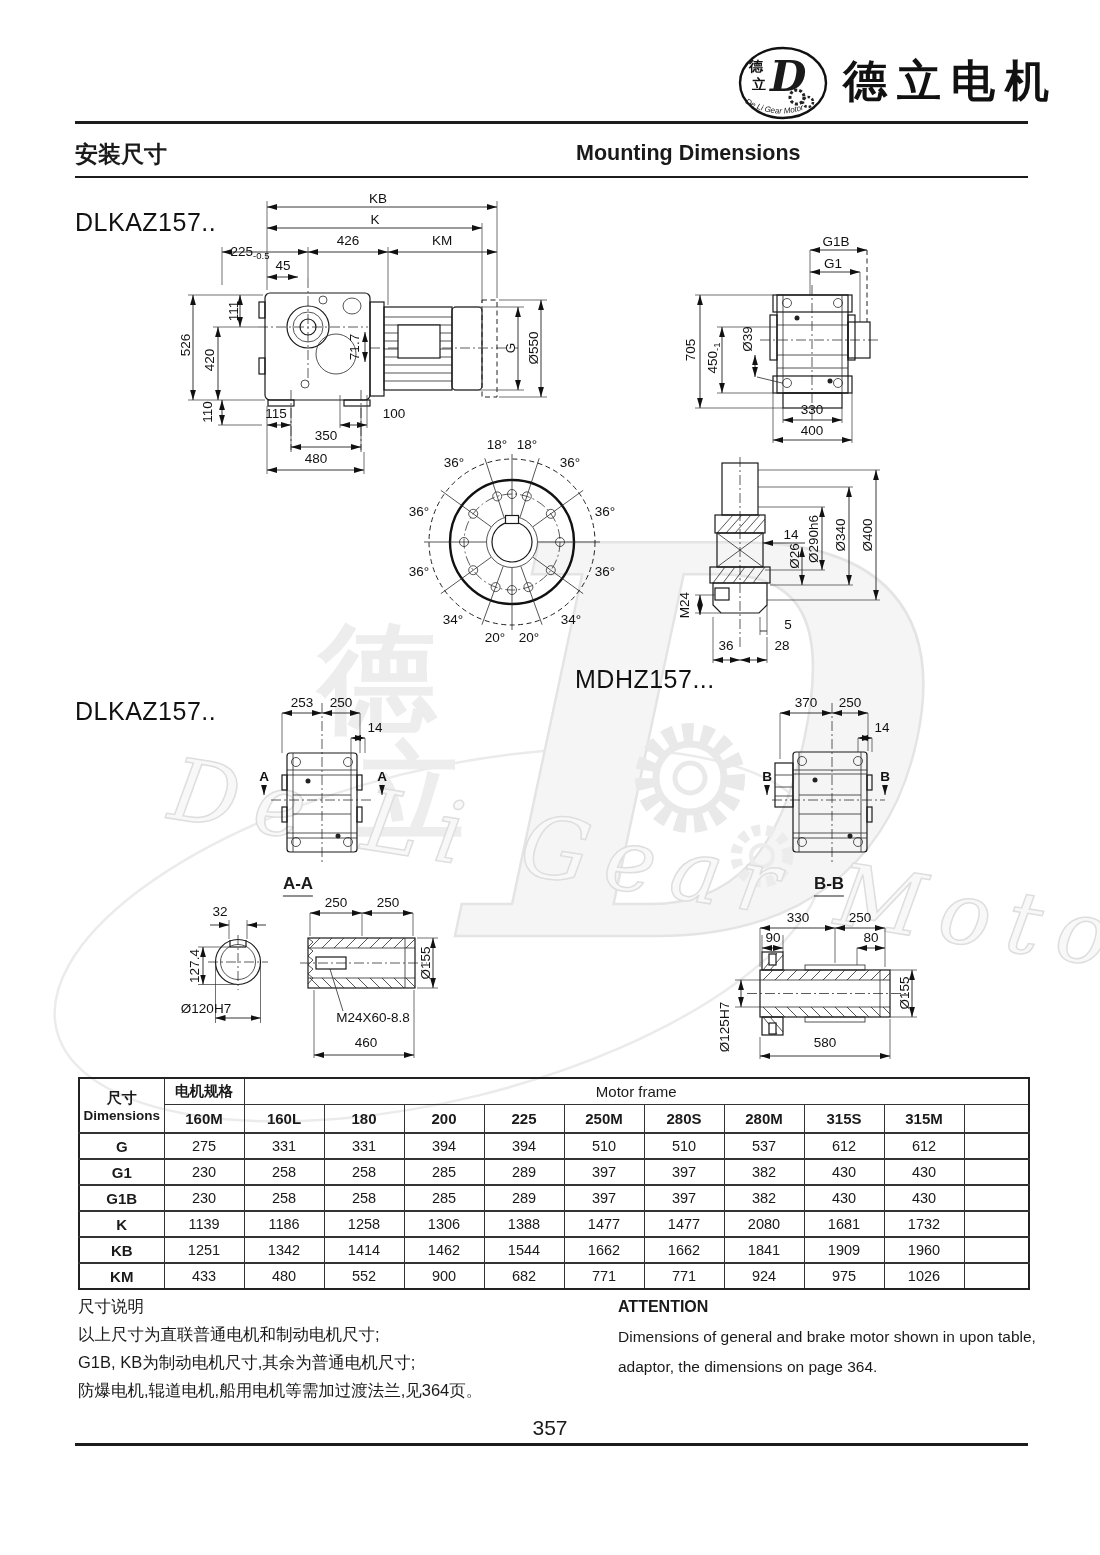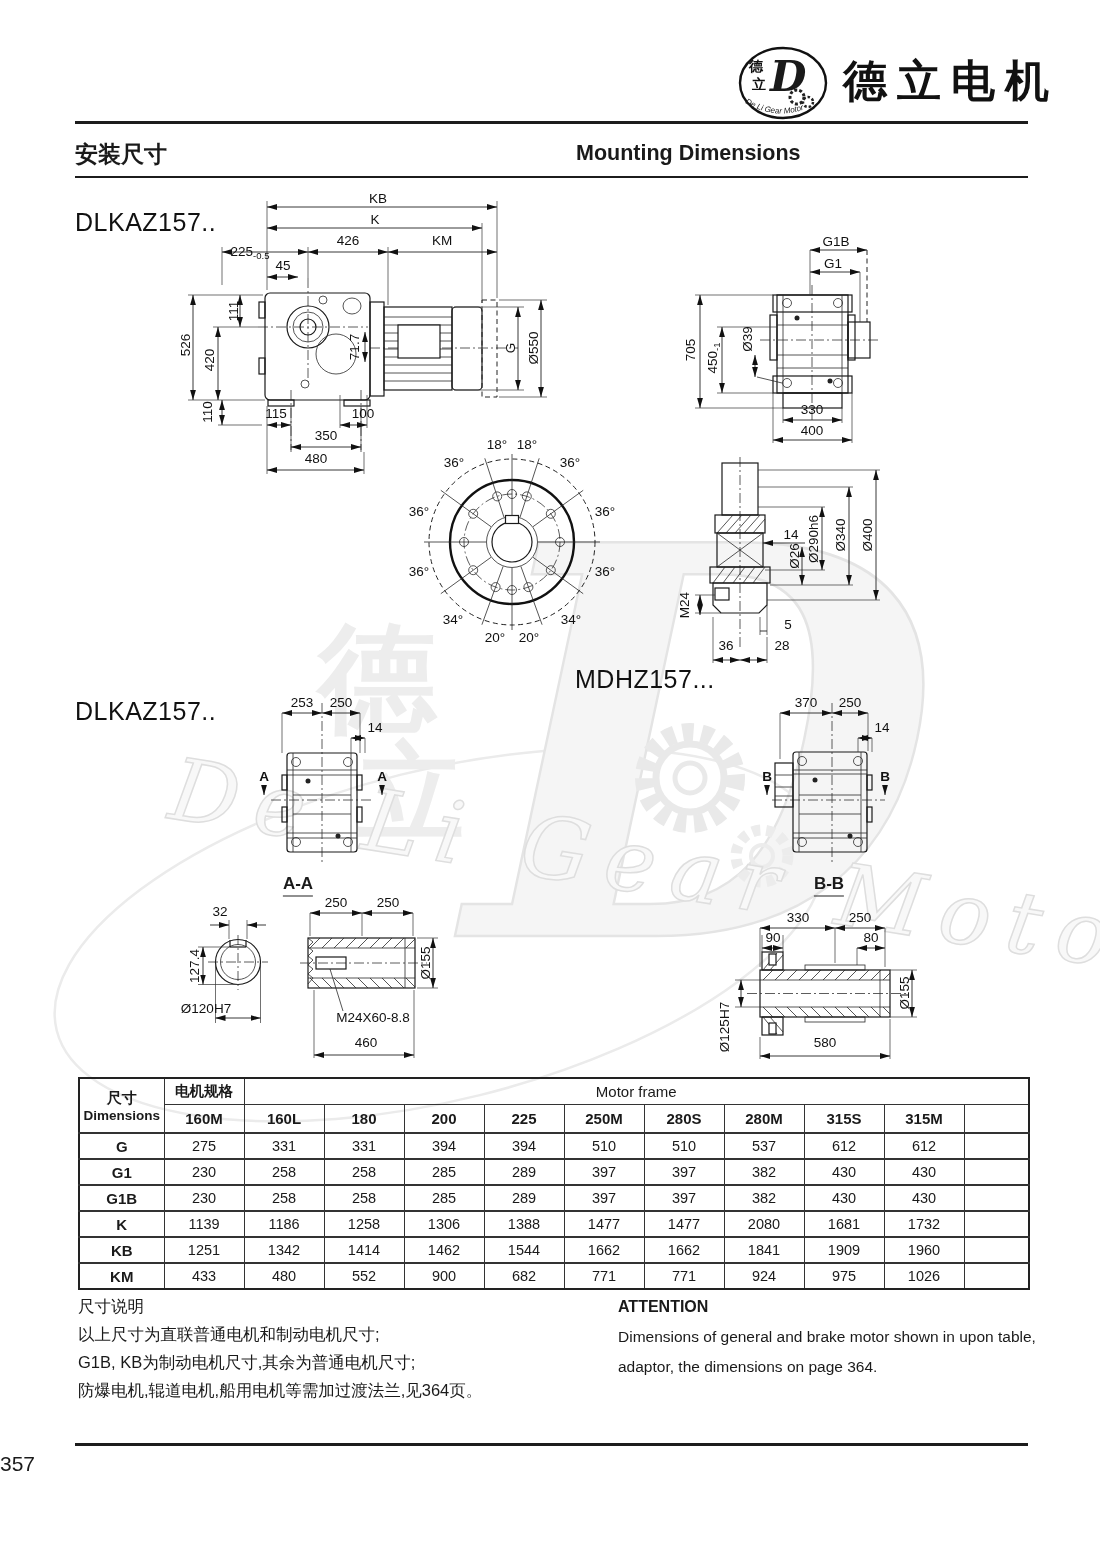--- a/index.html
+++ b/index.html
@@ -48,21 +48,21 @@
   .corner-en{display:block;font-size:13.5px;}
   .spec-cell{font-weight:bold;font-size:14.5px;}
   .mf-cell{position:relative;font-weight:normal;font-size:15px;}
   #dims-table td{font-size:14.5px;}
   #dims-table tbody th{font-weight:bold;}
   #dims-table thead th.colh{font-weight:bold;}
   
   .notes{position:absolute;font-size:16.5px;line-height:28px;}
   .notes-en{position:absolute;font-size:15.5px;line-height:30px;}
   .notes-en .att{font-weight:bold;font-size:16px;}
-  .page-num{position:absolute;left:0;top:1452px;width:1100px;text-align:left;font-size:21px;}
+  .page-num{position:absolute;left:0;top:1416px;width:1100px;text-align:center;font-size:21px;}
   
   #logo{position:absolute;left:737px;top:45px;width:92px;height:80px;}
 </style>
 </head>
 <body>
 <div id="page">
 
 <svg class="wm" style="left:30px;top:690px" width="880" height="490">
   <ellipse cx="410" cy="245" rx="395" ry="165" transform="rotate(-14 410 245)" fill="none" stroke="#ebebeb" stroke-width="2.5"></ellipse>
 </svg>
@@ -182,21 +182,21 @@
   <span class="dim" style="left:100px;top:51px;margin-top:12px;"><span>225</span><span class="sub">-0.5</span></span>
   <span class="dim" style="left:198px;top:51px;">426</span>
   <span class="dim" style="left:292px;top:51px;">KM</span>
   <span class="dim" style="left:133px;top:76px;">45</span>
   <span class="dim rot" style="left:84px;top:121px;">111</span>
   <span class="dim rot" style="left:36px;top:155px;">526</span>
   <span class="dim rot" style="left:60px;top:170px;">420</span>
   <span class="dim rot" style="left:205px;top:157px;">71.7</span>
   <span class="dim rot" style="left:58px;top:222px;">110</span>
   <span class="dim" style="left:126px;top:224px;">115</span>
-  <span class="dim" style="left:213px;top:224px;">100</span>
+  <span class="dim" style="left:222px;top:224px;padding-left:44px;">100</span>
   <span class="dim" style="left:176px;top:246px;">350</span>
   <span class="dim" style="left:166px;top:269px;">480</span>
   <span class="dim rot" style="left:361px;top:158px;">G</span>
   <span class="dim rot" style="left:384px;top:158px;">Ø550</span>
 </div>
 
 <div class="draw" id="d-rear" style="left:660px;top:235px;width:250px;height:220px;">
   <svg width="250" height="220">
     <defs>
           <marker id="ar2" markerWidth="10" markerHeight="7" refX="10" refY="3.5" orient="auto-start-reverse" markerUnits="userSpaceOnUse">

